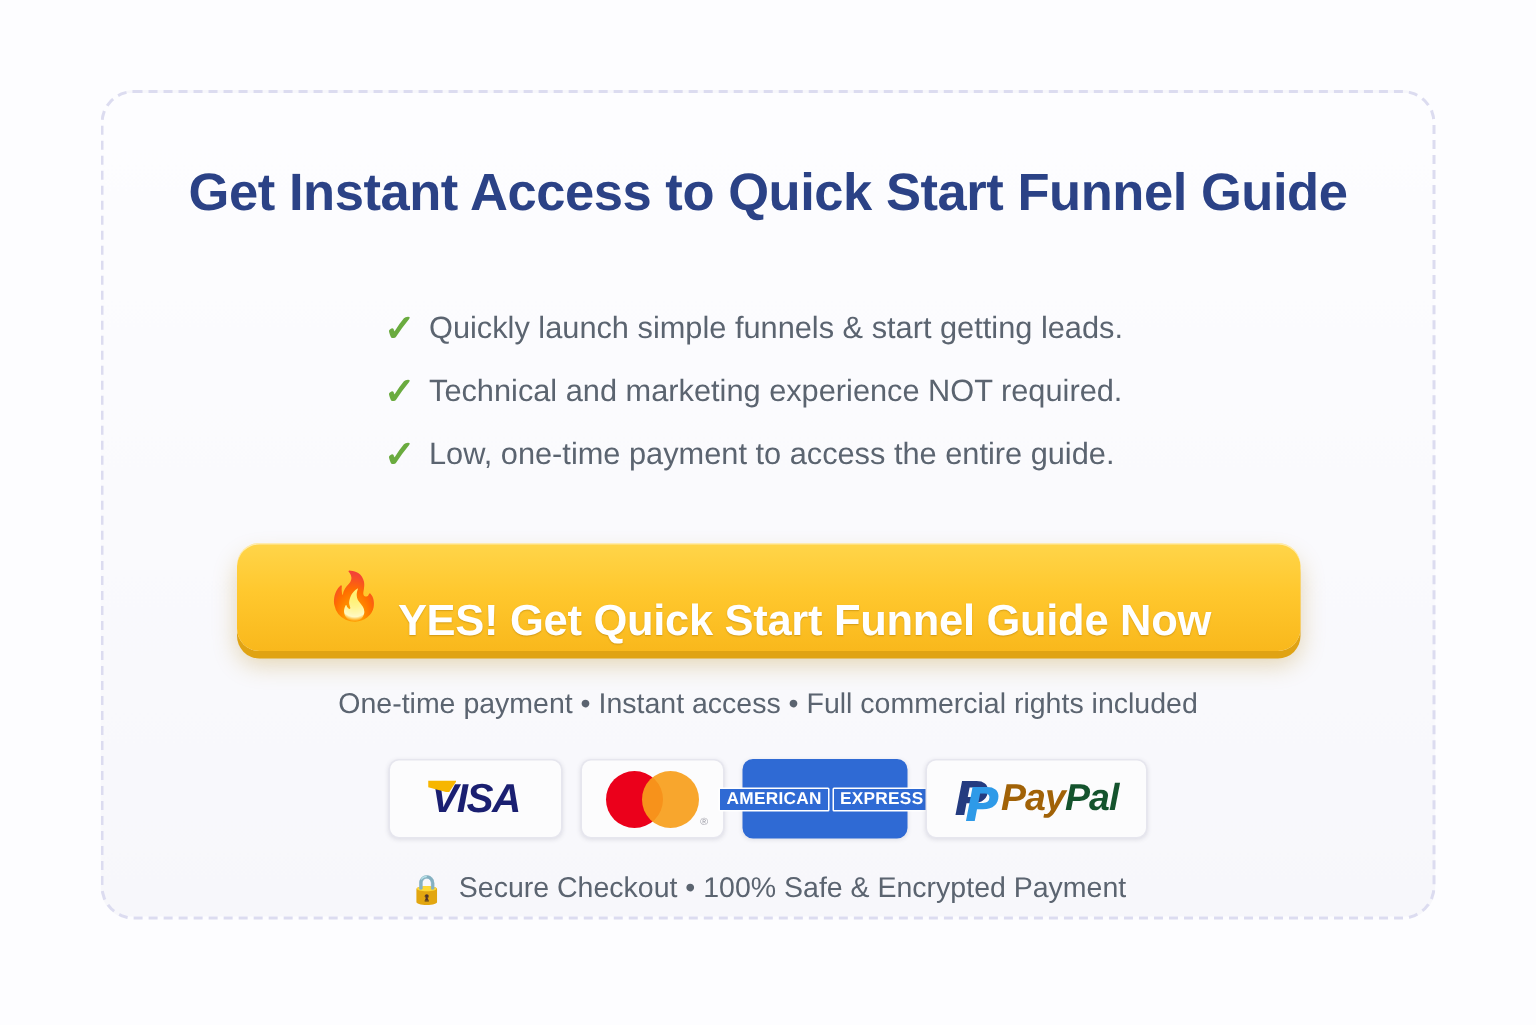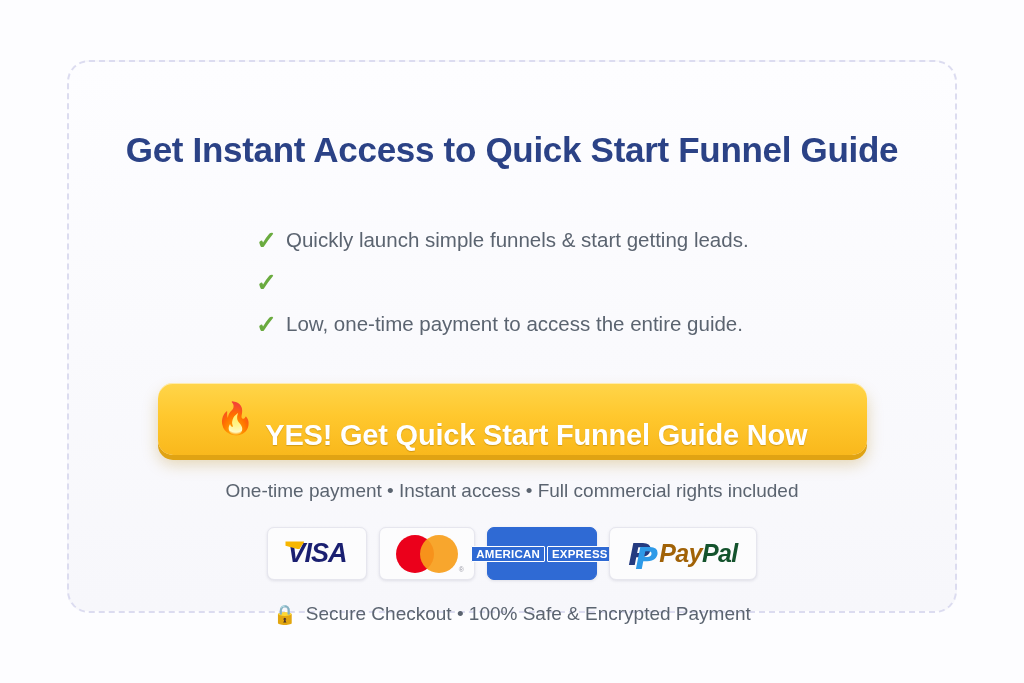--- a/index.html
+++ b/index.html
@@ -31,21 +31,21 @@
     border: 2px dashed #dcdcf0;
     border-radius: 22px;
     background: linear-gradient(180deg, #fdfdff 0%, #f7f7fb 100%);
     display: flex;
     flex-direction: column;
     align-items: center;
   }
 
   
   .headline {
-    margin-top: 68px;
+    margin-top: 47px;
     font-size: 35px;
     font-weight: bold;
     color: #2b4286;
     letter-spacing: -0.3px;
     white-space: nowrap;
   }
 
   
   .benefits {
     margin-top: 26px;
@@ -133,21 +133,21 @@
     height: 53px;
     background: #fcfcfd;
     border: 1px solid #e6e6ee;
     border-radius: 7px;
     box-shadow: 0 1px 3px rgba(60,60,90,0.13);
     display: flex;
     align-items: center;
     justify-content: center;
     box-sizing: border-box;
   }
-  .badge-visa   { width: 100px; }
+  .badge-visa   { width: 116px; }
   .badge-mc     { width: 96px;  }
   .badge-amex   { width: 110px; background: #2f6ad4; border-color: #2f6ad4; }
   .badge-paypal { width: 148px; }
 
   
   .visa-mark {
     position: relative;
     font-size: 27px;
     font-weight: bold;
     font-style: italic;
@@ -261,20 +261,21 @@
 
     <ul class="benefits" style="list-style:none;margin-left:0;margin-right:0;">
 
       <li class="benefit-row">
         <span class="check-icon">✓</span>
         <span class="benefit-text">Quickly launch simple funnels &amp; start getting leads.</span>
       </li>
 
       <li class="benefit-row">
         <span class="check-icon">✓</span>
+        <span class="benefit-text">Technical and marketing experience NOT required.</span>
       </li>
 
       <li class="benefit-row">
         <span class="check-icon">✓</span>
         <span class="benefit-text">Low, one-time payment to access the entire guide.</span>
       </li>
 
     </ul>
 
     <div class="cta-wrap">

